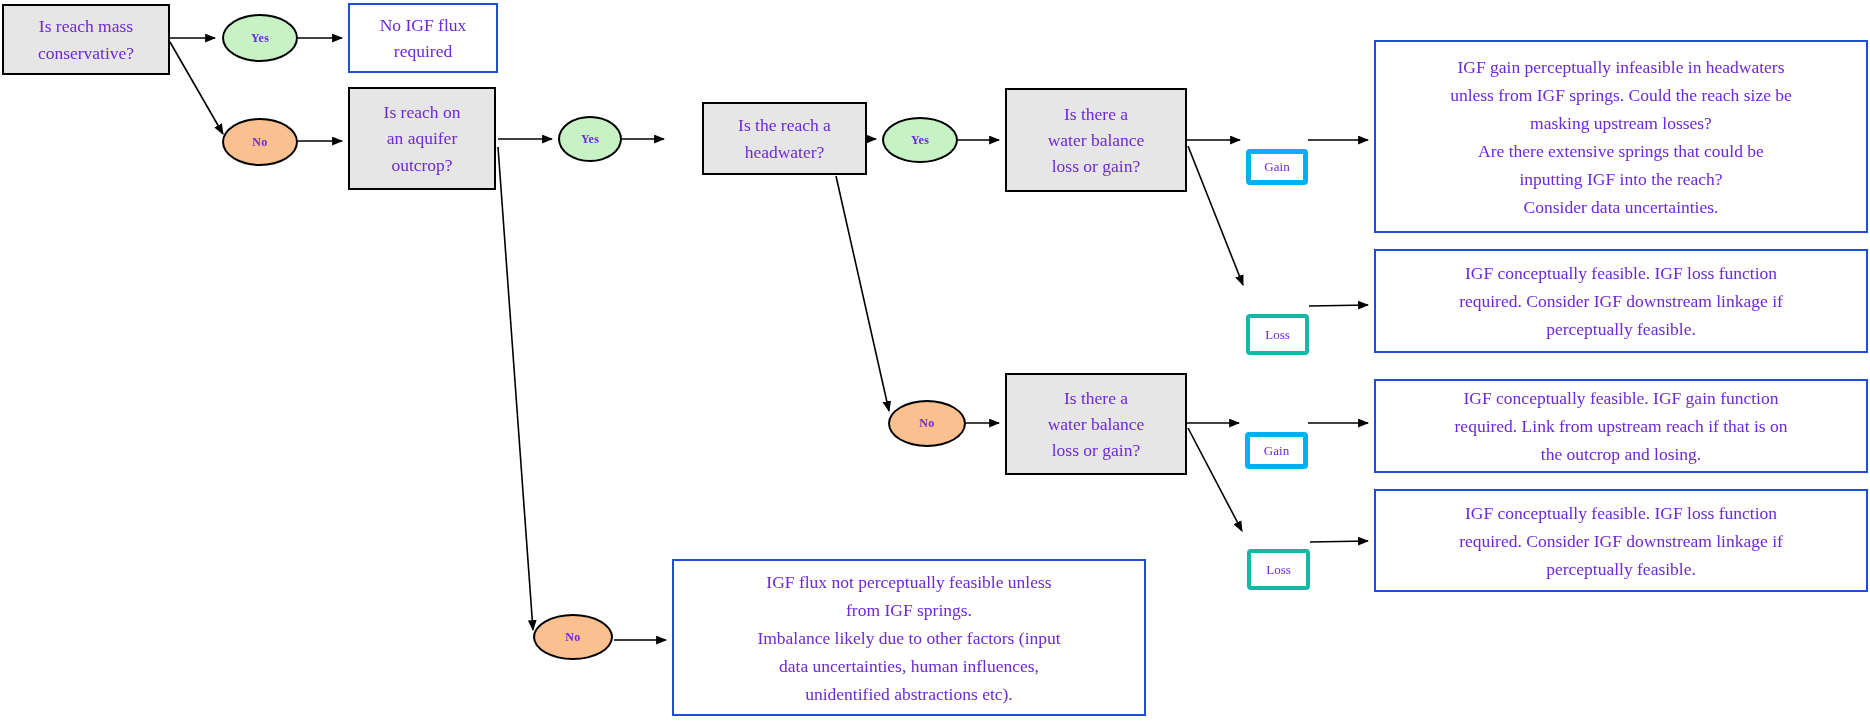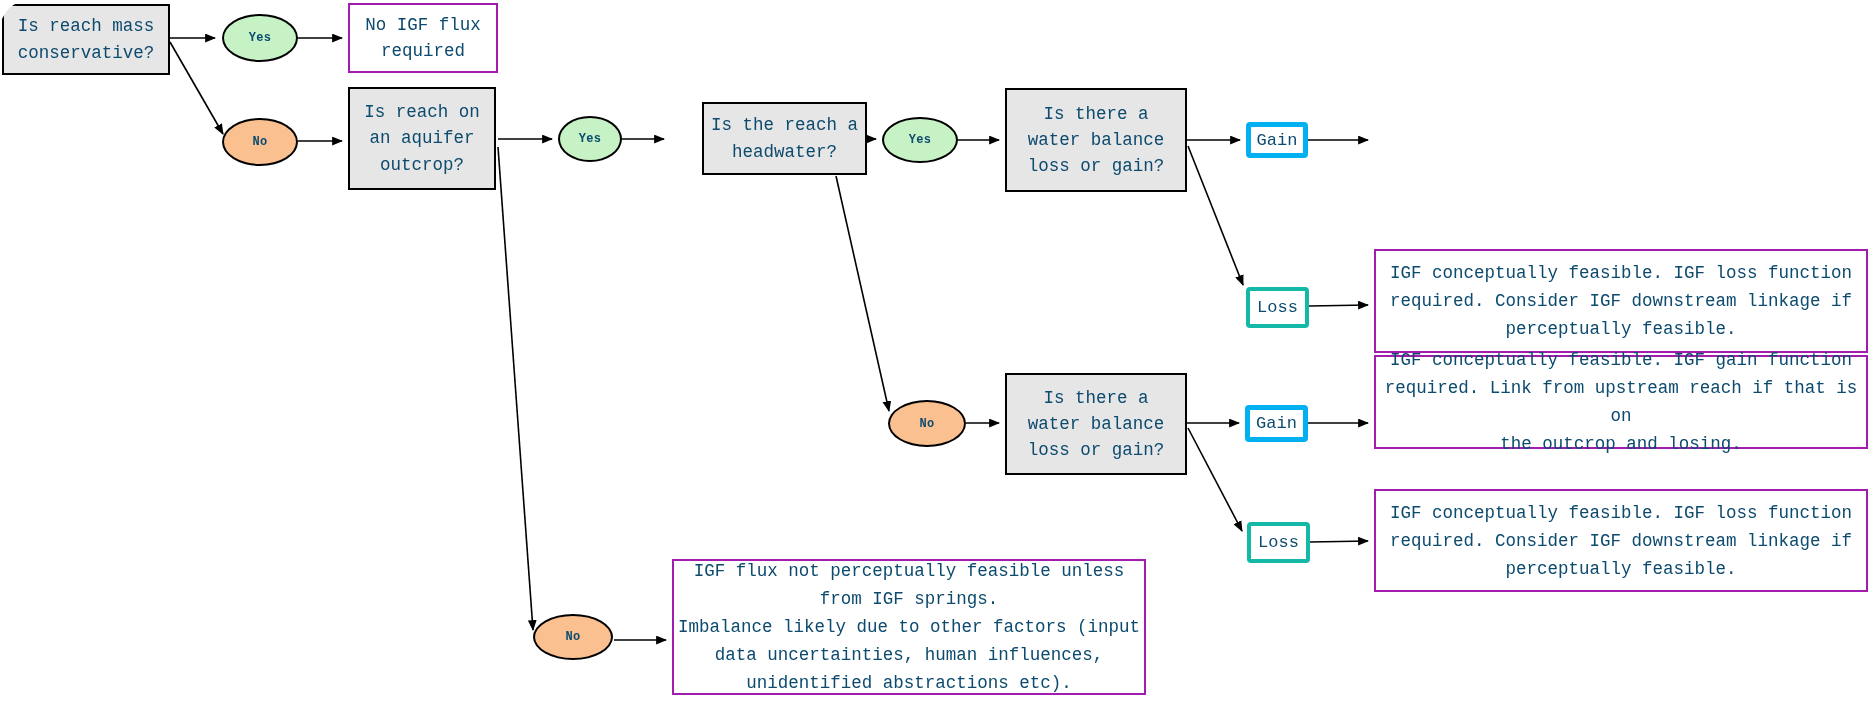--- a/index.html
+++ b/index.html
@@ -1,32 +1,32 @@
 <!DOCTYPE html>
 <html><head>
 <meta charset="utf-8">
 <style>
   html,body{margin:0;padding:0;background:#fff;}
   #canvas{
     position:relative;width:1870px;height:722px;background:#fff;overflow:hidden;
-    font-family:Liberation Mono, monospace;color:#0c4a6e;border-radius:30px;
+    font-family:Liberation Serif, serif;color:#6d28d9;
   }
   #wires{position:absolute;left:0;top:0;width:1870px;height:722px;}
   .node{
     position:absolute;box-sizing:border-box;
     display:flex;align-items:center;justify-content:center;
     text-align:center;white-space:pre-line;
   }
   .decision{background:#E7E6E6;border:2px solid #000;font-size:17.5px;line-height:1.5;}
-  .outcome{background:#FFFFFF;border:2px solid #a21caf;font-size:17.5px;line-height:1.5;}
+  .outcome{background:#FFFFFF;border:2px solid #1d4ed8;font-size:17.5px;line-height:1.5;}
   .outcome.big{line-height:1.6;}
   .oval{border-radius:50%;border:2.5px solid #000;font-size:12px;font-weight:bold;letter-spacing:.3px;}
   .oval.yes{background:#C6F2C6;}
   .oval.no{background:#FAC090;}
-  .tag{background:#FFFFFF;font-size:17px;border-radius:4px;}
+  .tag{background:#FFFFFF;font-size:13px;border-radius:4px;margin-top:27px;}
   .tag.gain{border:5px solid #00B0F0;}
   .tag.loss{border:4px solid #14b8a6;}
 </style>
 </head>
 <body>
 
 <div id="canvas">
 
   <svg id="wires" width="1870" height="722" viewBox="0 0 1870 722">
     <defs>
@@ -92,32 +92,38 @@
 
   <div class="node tag loss" style="left:1246px;top:287px;width:63px;height:41px;">Loss</div>
 
   <div class="node tag gain" style="left:1245px;top:405px;width:63px;height:37px;">Gain</div>
 
   <div class="node tag loss" style="left:1247px;top:522px;width:63px;height:41px;">Loss</div>
 
   <div class="node outcome" style="left:348px;top:3px;width:150px;height:70px;">No IGF flux
 required</div>
 
+  <div class="node outcome big" style="left:1374px;top:40px;width:494px;height:193px;">IGF gain perceptually infeasible in headwaters
+unless from IGF springs. Could the reach size be
+masking upstream losses?
+Are there extensive springs that could be
+inputting IGF into the reach?
+Consider data uncertainties.</div>
 
   <div class="node outcome big" style="left:1374px;top:249px;width:494px;height:104px;">IGF conceptually feasible. IGF loss function
 required. Consider IGF downstream linkage if
 perceptually feasible.</div>
 
-  <div class="node outcome big" style="left:1374px;top:355px;width:494px;height:94px;">IGF conceptually feasible. IGF gain function
+  <div class="node outcome big" style="left:1374px;top:379px;width:494px;height:94px;">IGF conceptually feasible. IGF gain function
 required. Link from upstream reach if that is on
 the outcrop and losing.</div>
 
   <div class="node outcome big" style="left:1374px;top:489px;width:494px;height:103px;">IGF conceptually feasible. IGF loss function
 required. Consider IGF downstream linkage if
 perceptually feasible.</div>
 
-  <div class="node outcome big" style="left:672px;top:559px;width:474px;height:136px;">IGF flux not perceptually feasible unless
+  <div class="node outcome big" style="left:672px;top:559px;width:474px;height:157px;">IGF flux not perceptually feasible unless
 from IGF springs.
 Imbalance likely due to other factors (input
 data uncertainties, human influences,
 unidentified abstractions etc).</div>
 
 </div>
 
 </body></html>

